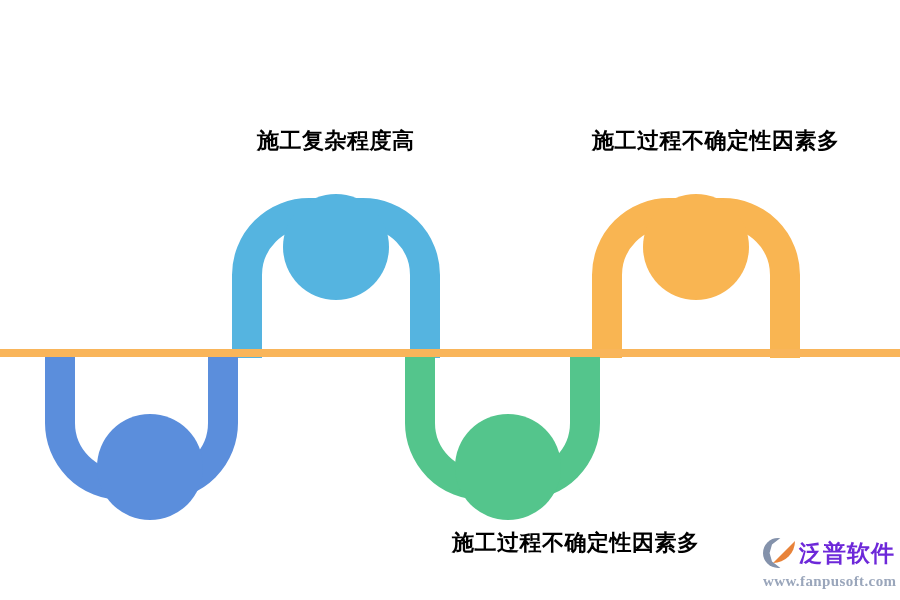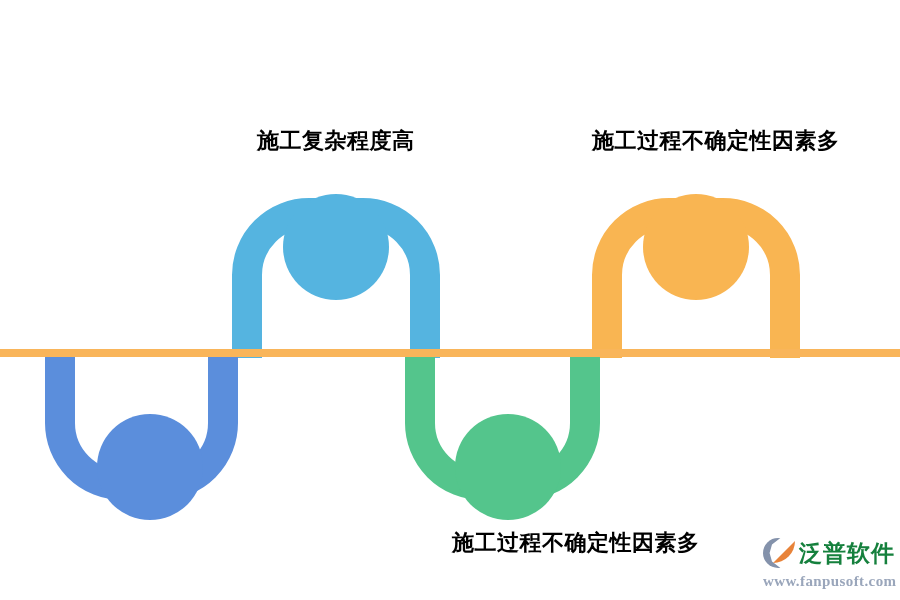--- a/index.html
+++ b/index.html
@@ -76,21 +76,21 @@
     top: 5px;
     width: 22px;
     height: 22px;
     background: #e8833a;
     border-radius: 22px 0 22px 0;
     clip-path: polygon(0% 100%, 100% 100%, 100% 0%);
   }
   #watermark-name {
     font-size: 23px;
     font-weight: bold;
-    color: #15803d;
+    color: #6d28d9;
     letter-spacing: 1px;
     margin-left: 2px;
     font-family: "Liberation Sans", "DejaVu Sans", sans-serif;
   }
   #watermark-url {
     font-size: 15px;
     font-weight: bold;
     color: #9aa6bb;
     letter-spacing: 0.4px;
     text-align: center;

